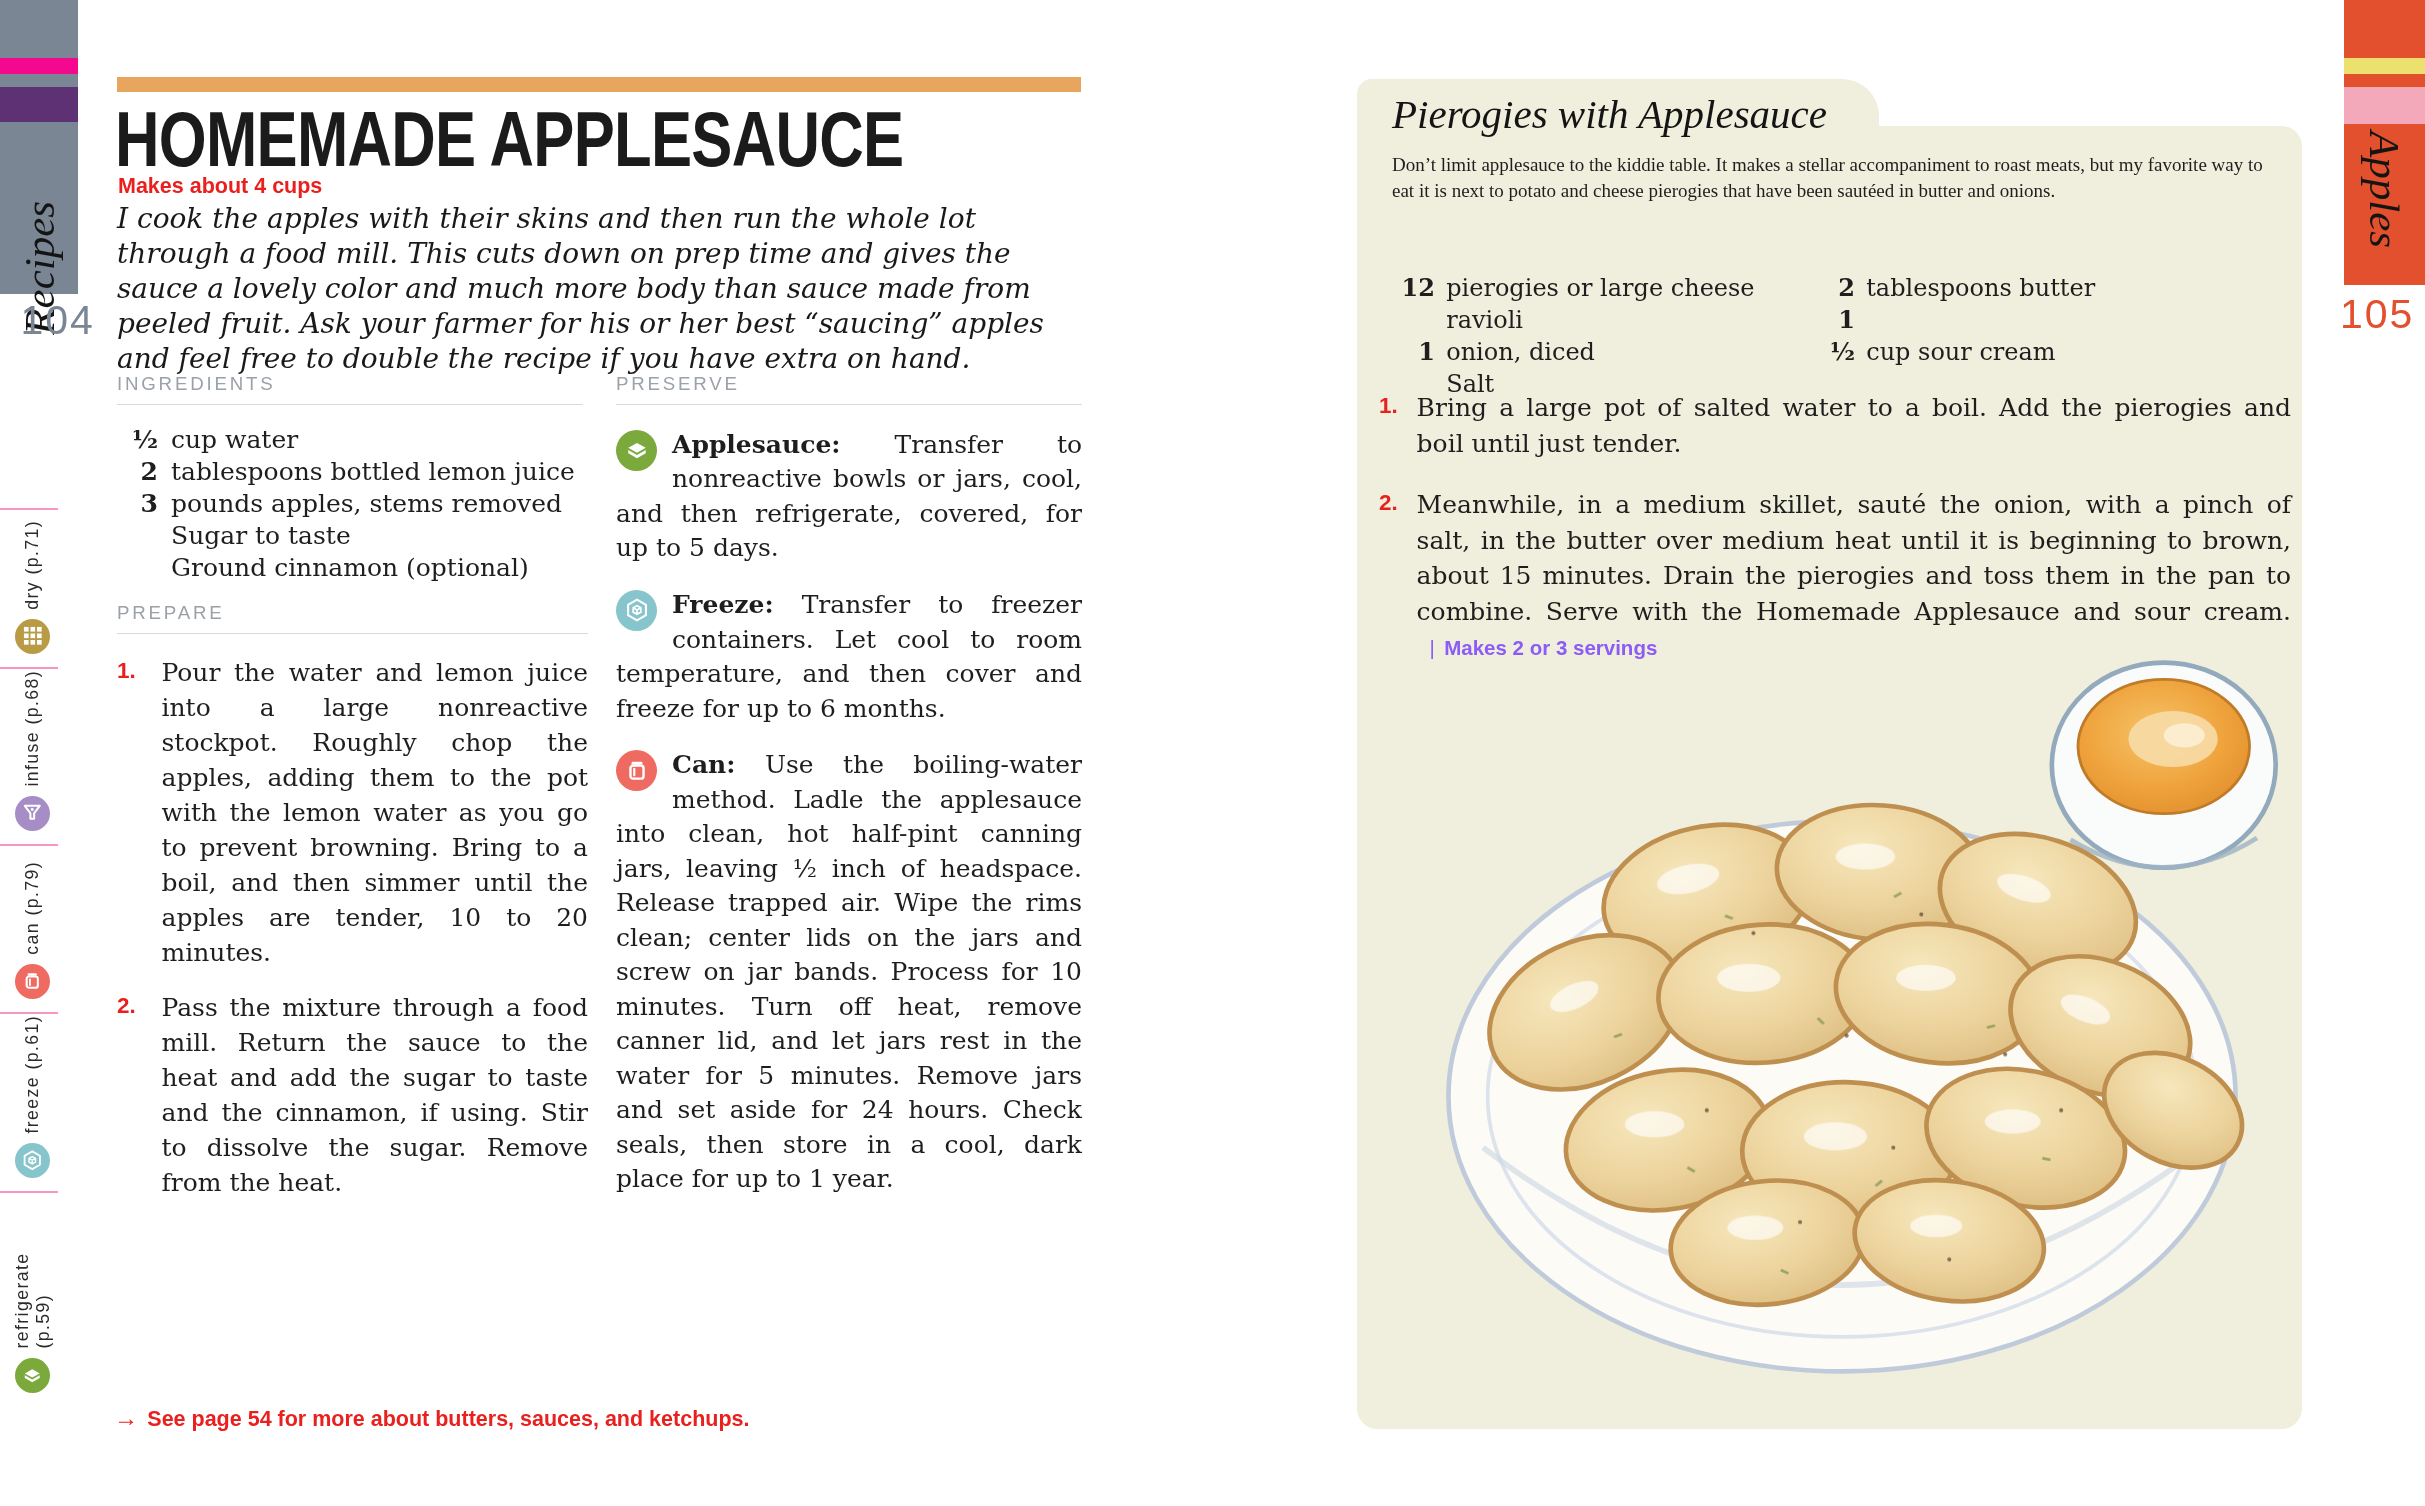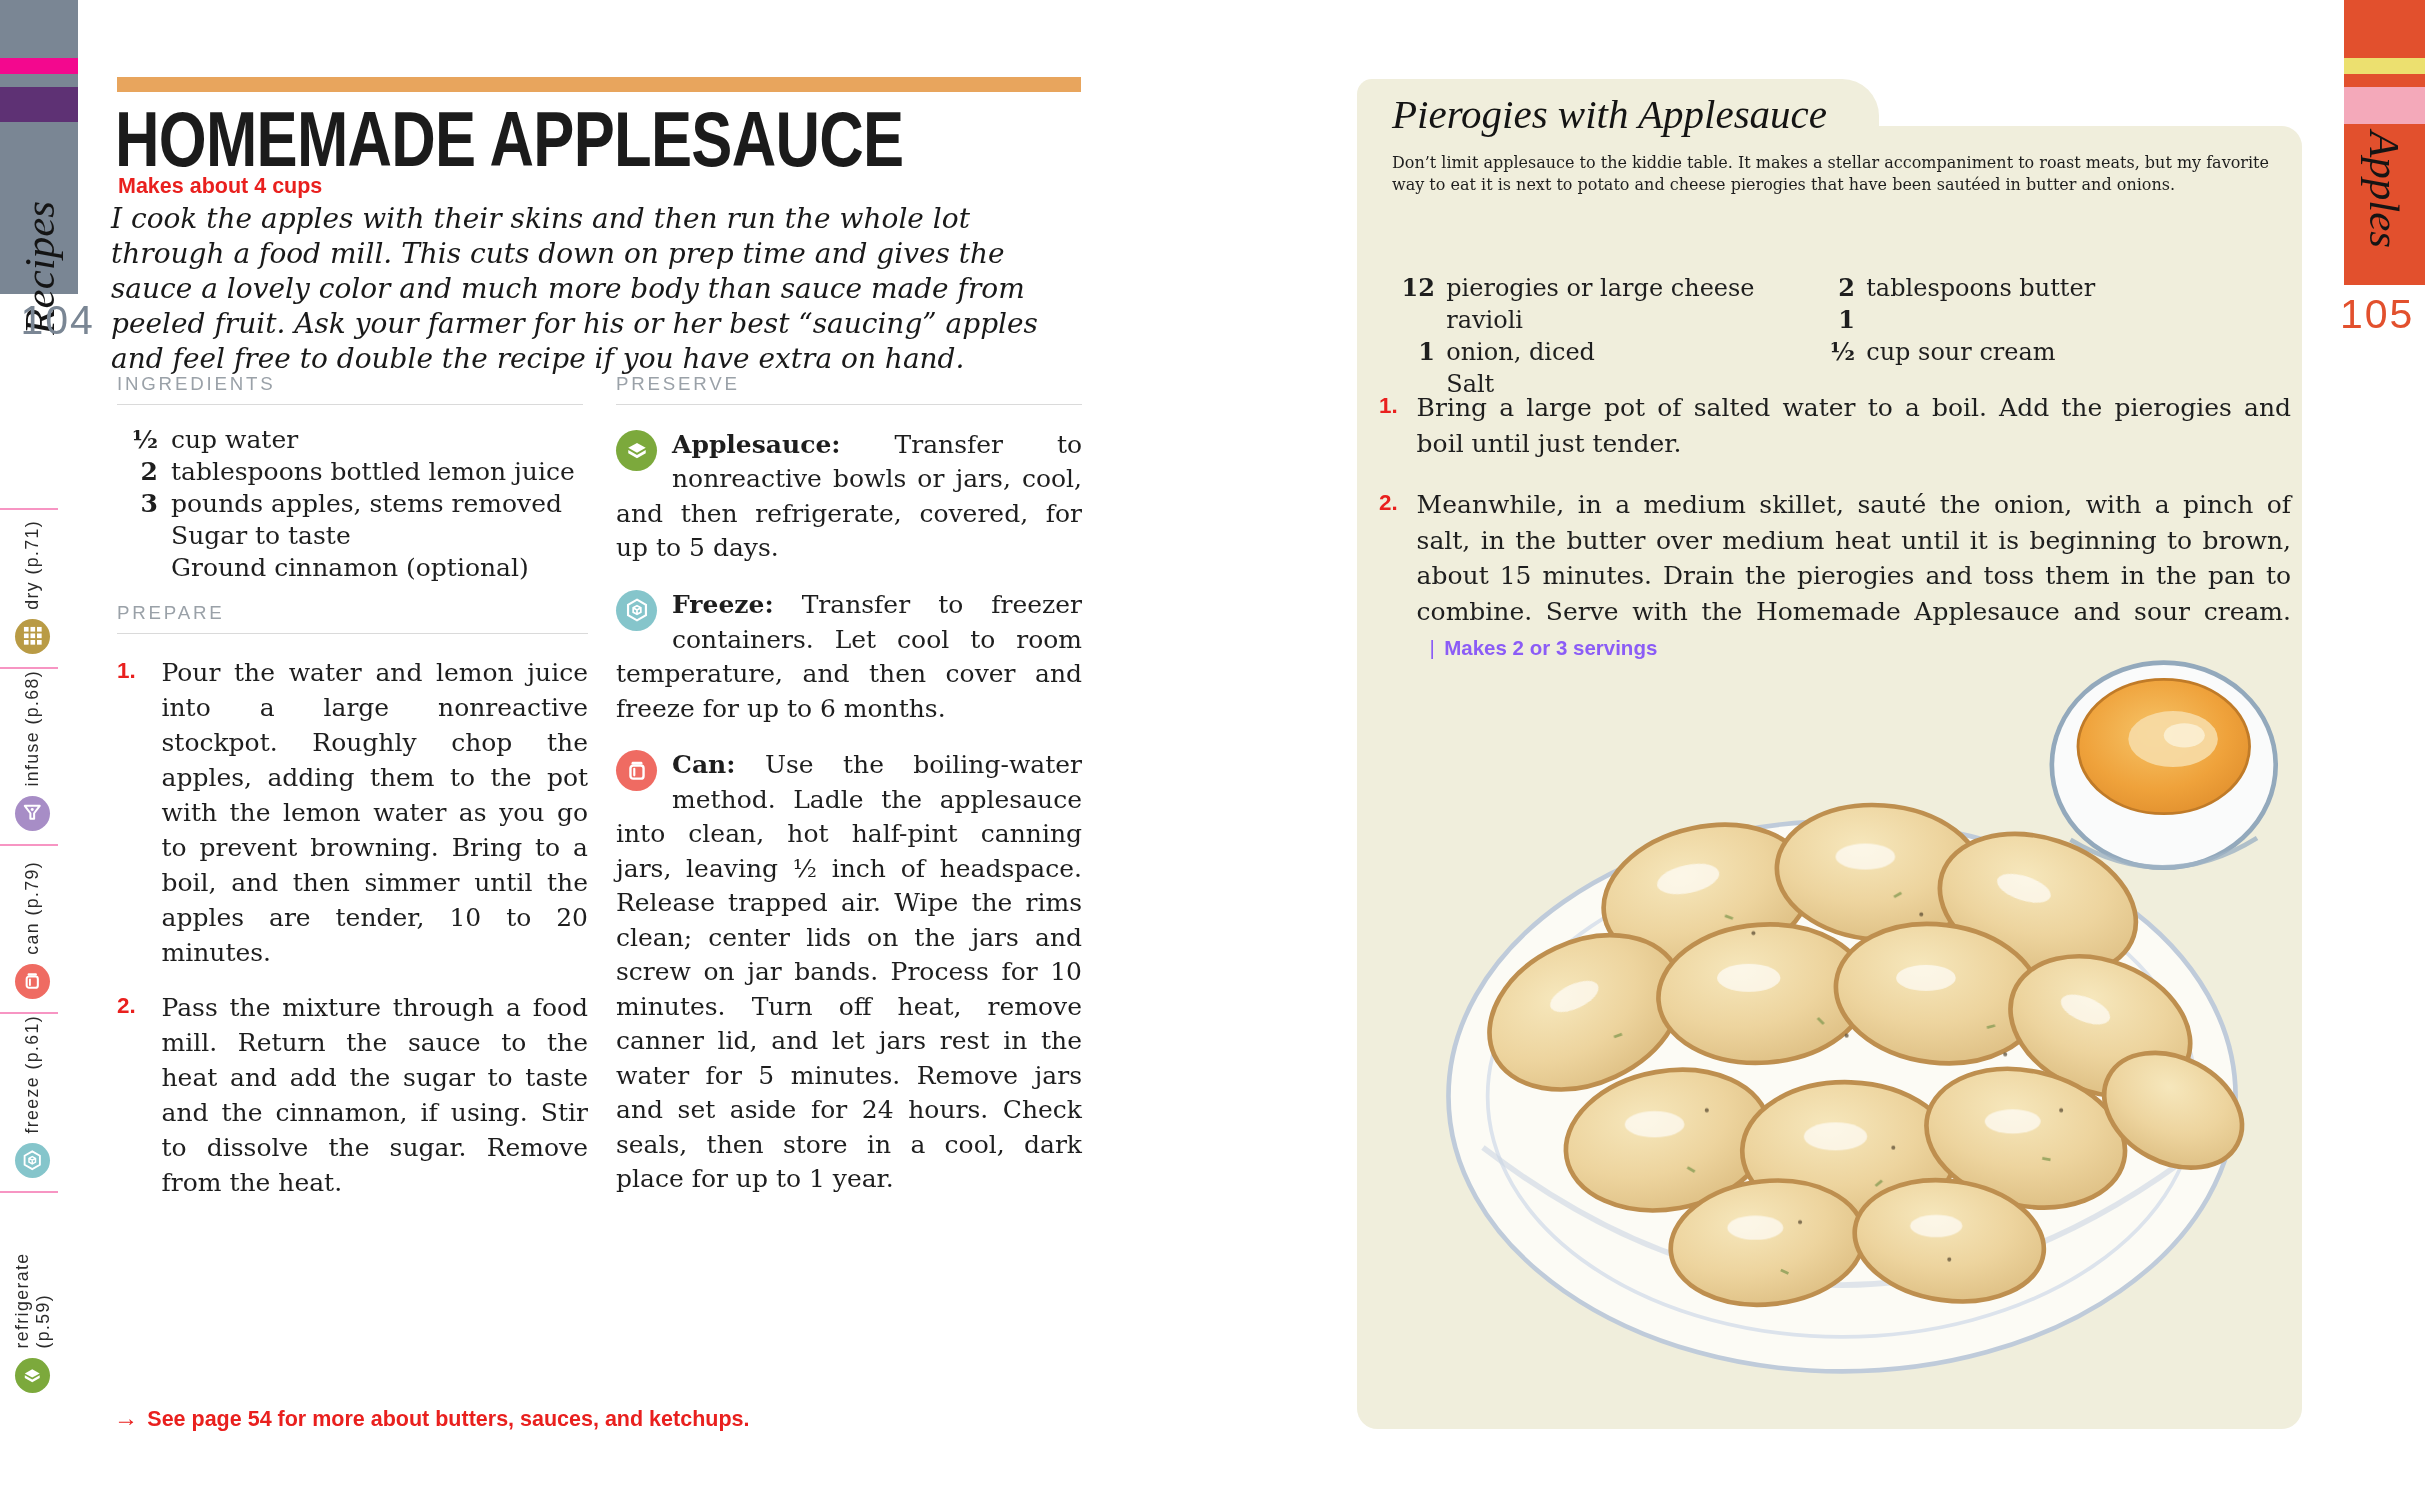--- a/index.html
+++ b/index.html
@@ -29,21 +29,21 @@
   .c-purple{ background:#A78DC6; }
   .c-red   { background:#EF6B62; }
   .c-teal  { background:#85C5CB; }
   .c-green { background:#7CA93C; }
 
   
   .orange-bar { left:117px; top:77px; width:964px; height:15px; background:#E8A55D; }
   .lp-title { left:115px; top:95px; width:1026px; }
   .lp-title span { display:inline-block; font-family:"Liberation Sans", sans-serif; font-weight:700; font-size:77px; letter-spacing:-0.9px; transform:scaleX(0.80); transform-origin:left center; white-space:nowrap; color:#1b1b1b; }
   .lp-yield { left:118px; top:174px; font-family:"Liberation Sans", sans-serif; font-weight:700; font-size:21.5px; color:#E9201E; }
-  .lp-intro { left:111px; top:201px; width:968px; font-style:italic; font-size:28px; line-height:1.25; color:#191919; }
+  .lp-intro { left:117px; top:201px; width:968px; font-style:italic; font-size:28px; line-height:1.25; color:#191919; }
 
   .sec-header { font-family:"Liberation Sans", sans-serif; font-size:18.7px; letter-spacing:2.8px; color:#9AA1A8; padding-bottom:9.3px; border-bottom:1.9px solid #DADADA; }
 
   .ing-col { left:117px; top:373px; width:466px; }
   .ing-list { margin-top:18.7px; }
   .ing-row { display:grid; grid-template-columns:41px 1fr; column-gap:13px; font-size:25px; line-height:1.28; }
   .ing-qty { font-weight:700; text-align:right; }
 
   .prep-col { left:117px; top:602px; width:471px; }
   .step-row { display:grid; grid-template-columns:37px 1fr; column-gap:7.5px; margin-top:20.5px; }
@@ -55,21 +55,21 @@
   .method .icon-circle { float:left; margin:1.9px 15px 3.7px 0; }
   .method b { font-weight:700; }
 
   .footnote { left:114px; top:1404px; font-family:"Liberation Sans", sans-serif; font-weight:700; font-size:21.5px; color:#E9201E; }
   .footnote .arrow { font-weight:400; font-size:24px; margin-right:9.3px; }
 
   
   .rp-tabbox { left:1357px; top:79px; width:522px; height:75px; background:#F0EEDC; border-radius:15px 37px 0 0; }
   .rp-box    { left:1357px; top:126px; width:945px; height:1303px; background:#F0EEDC; border-radius:0 20.5px 20.5px 20.5px; }
   .rp-title  { left:1392px; top:90px; font-family:Liberation Serif, serif; font-style:italic; font-size:41px; color:#141414; }
-  .rp-intro  { left:1392px; top:152px; width:896px; font-size:16px; line-height:1.35; }
+  .rp-intro  { left:1392px; top:152px; width:896px; font-size:19px; line-height:1.35;font-family:Liberation Serif, serif; }
 
   .rp-ing { top:272px; }
   .rp-ing.colA { left:1401px; width:410px; }
   .rp-ing.colB { left:1821px; width:448px; }
   .rp-ing .ing-row { grid-template-columns:34px 1fr; column-gap:11.2px; font-size:24px; line-height:1.34; }
 
   .rp-steps { left:1379px; top:390px; width:912px; }
   .rp-step { display:grid; grid-template-columns:32px 1fr; column-gap:5.6px; margin-bottom:26px; }
   .rp-step .txt { font-size:25px; line-height:1.42; text-align:justify; }
   .servings { font-family:"Liberation Sans", sans-serif; font-weight:700; font-size:20.5px; color:#8b5cf6; white-space:nowrap;margin-top:8px; }

